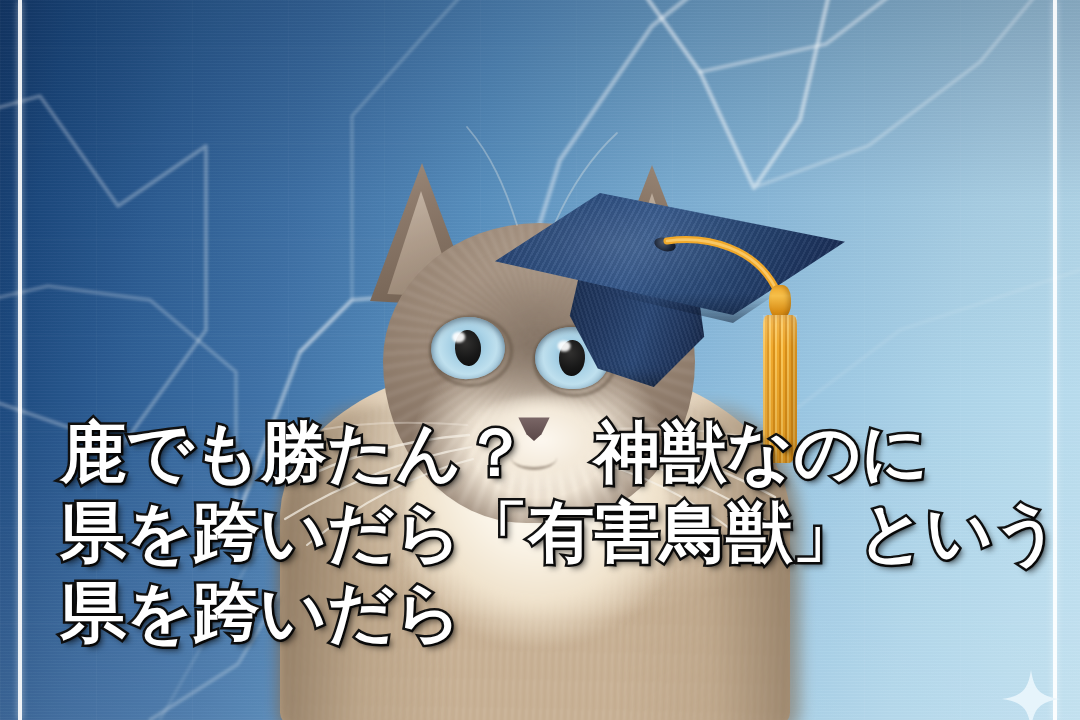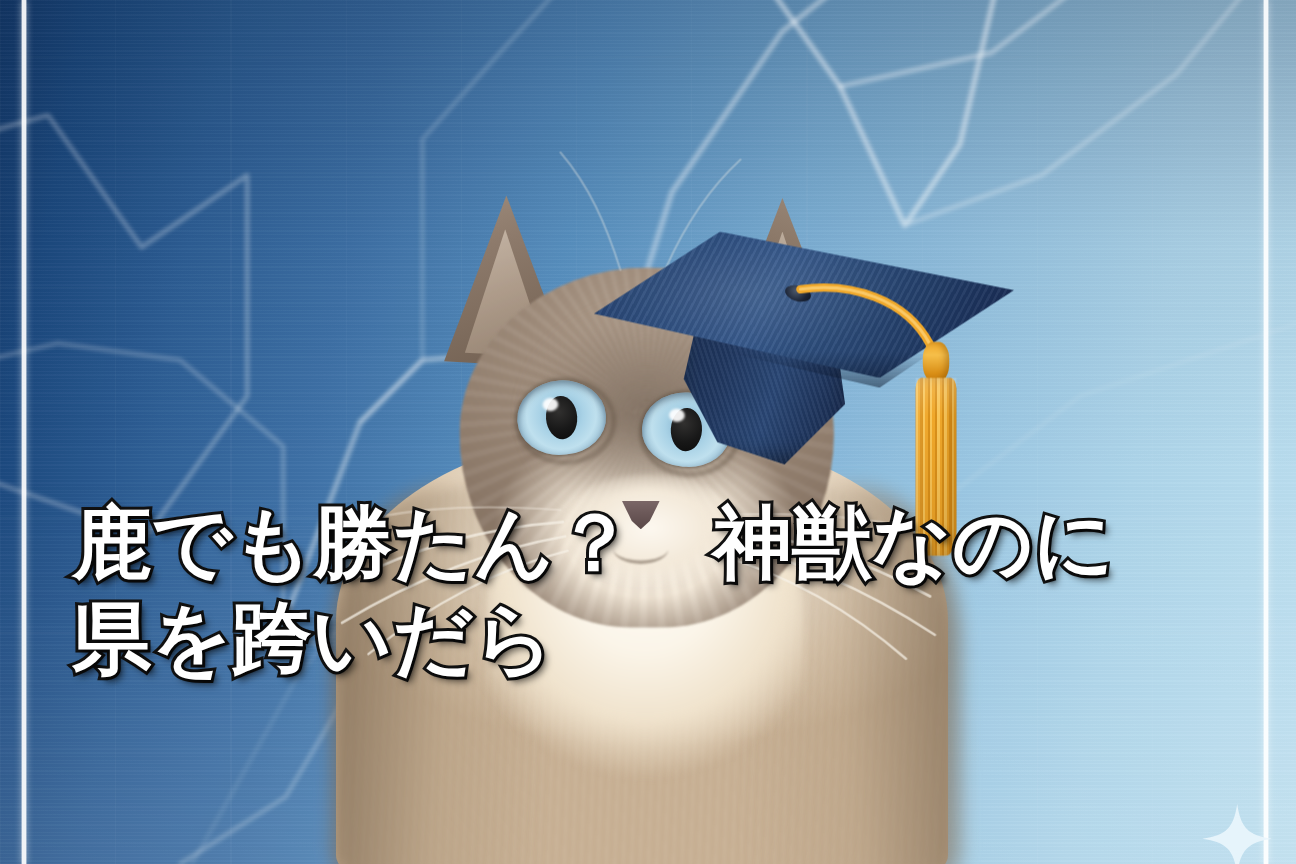--- a/index.html
+++ b/index.html
@@ -493,16 +493,17 @@
 
   <div class="rule rule-left"></div>
   <div class="rule rule-right"></div>
 
   <svg class="sparkle" style="left:1000px; top:668px; width:62px; height:62px;" viewBox="0 0 62 62" aria-hidden="true">
     <path d="M31 2 C 34 22, 40 28, 60 31 C 40 34, 34 40, 31 60 C 28 40, 22 34, 2 31 C 22 28, 28 22, 31 2 Z" fill="#e9f5fc" opacity="0.92"></path>
   </svg>
 
   <div id="headline">
     <div class="hl-line">鹿でも勝たん？　神獣なのに</div>
+    <div class="hl-line">県を跨いだら「有害鳥獣」という</div>
     <div class="hl-line">県を跨いだら</div>
   </div>
 
 </div>
 
 </body></html>

